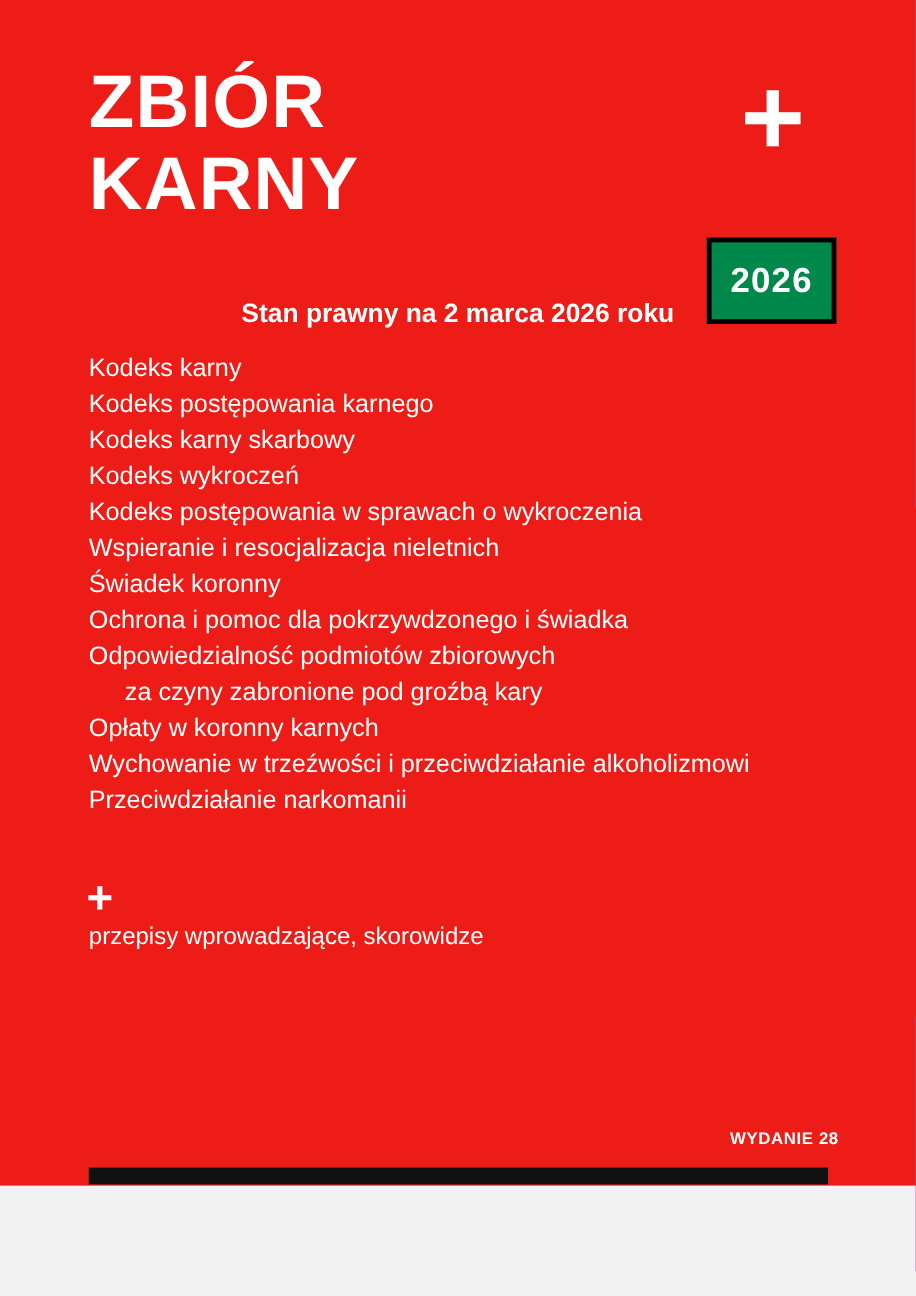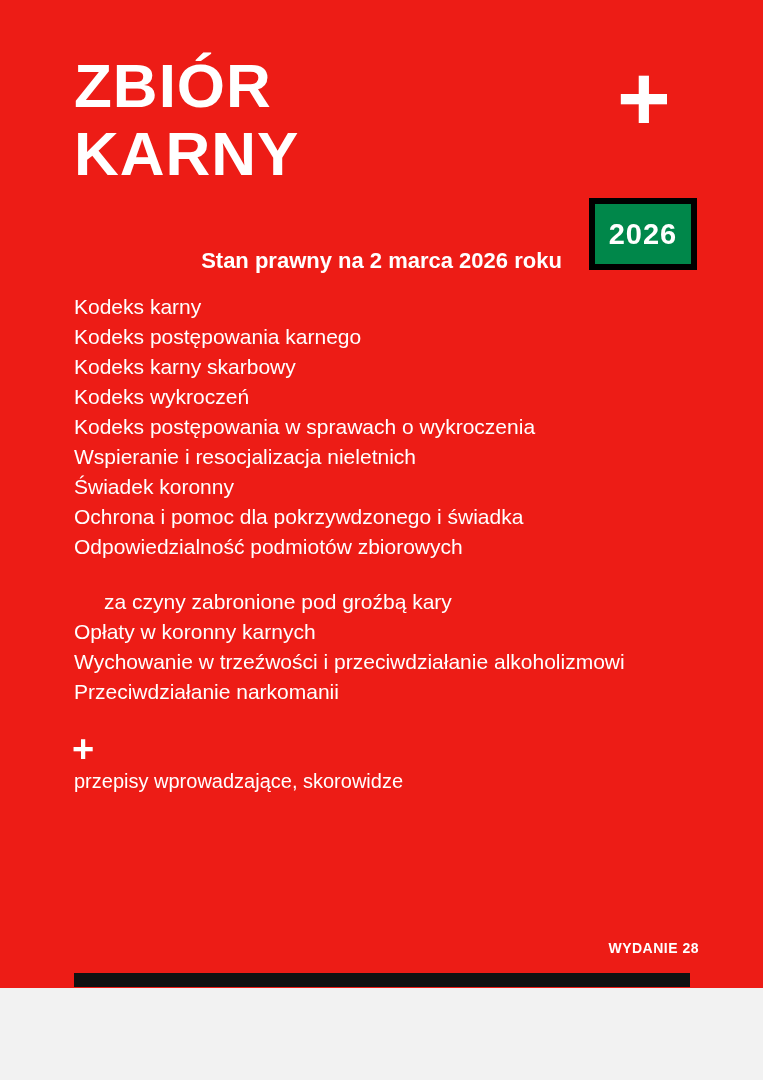--- a/index.html
+++ b/index.html
@@ -51,21 +51,21 @@
     left: 617px;
     top: 52px;
     font-size: 92px;
   }
   .year-box {
     position: absolute;
     left: 589px;
     top: 198px;
     width: 108px;
     height: 72px;
-    border: 6px solid #000000;
+    border: 4px solid #000000;
     background: #00874a;
     box-sizing: border-box;
     display: flex;
     align-items: center;
     justify-content: center;
   }
   .year-text {
     color: #ffffff;
     font-size: 29px;
     font-weight: bold;
@@ -89,21 +89,20 @@
     width: 640px;
   }
   .content-item {
     color: #ffffff;
     font-size: 21px;
     line-height: 30px;
     white-space: pre;
   }
   .content-item.indented {
     padding-left: 30px;
-    margin-top: 25px;
   }
   .plus-bottom {
     left: 72px;
     top: 730px;
     font-size: 38px;
   }
   .extras {
     position: absolute;
     left: 74px;
     top: 770px;

